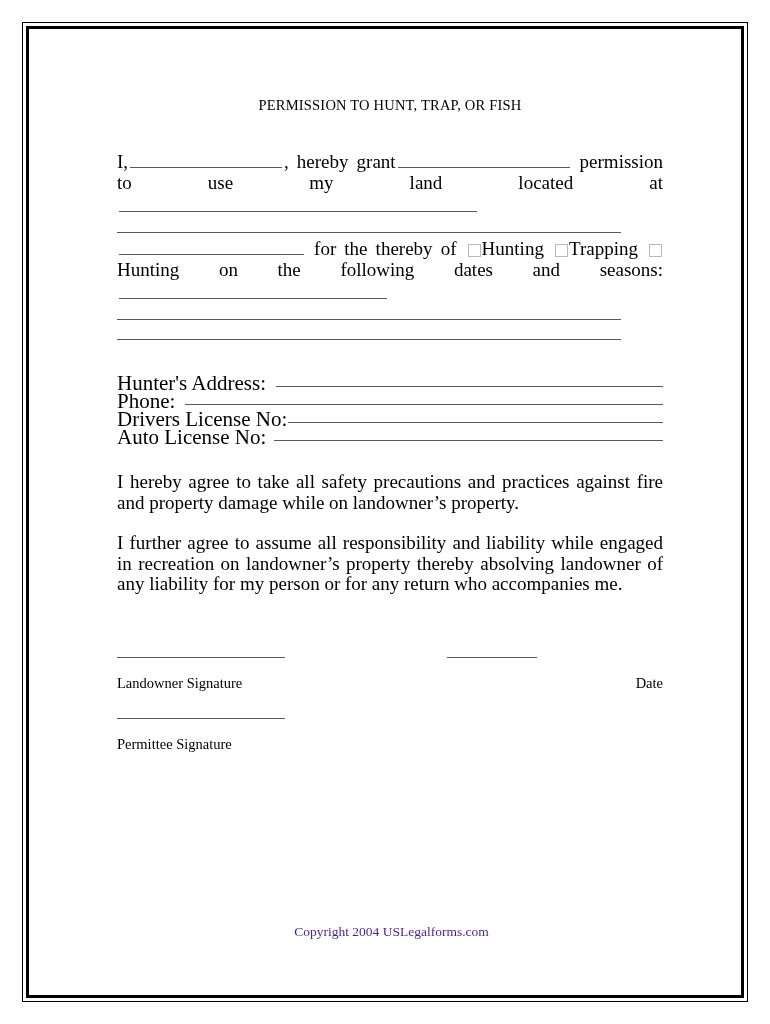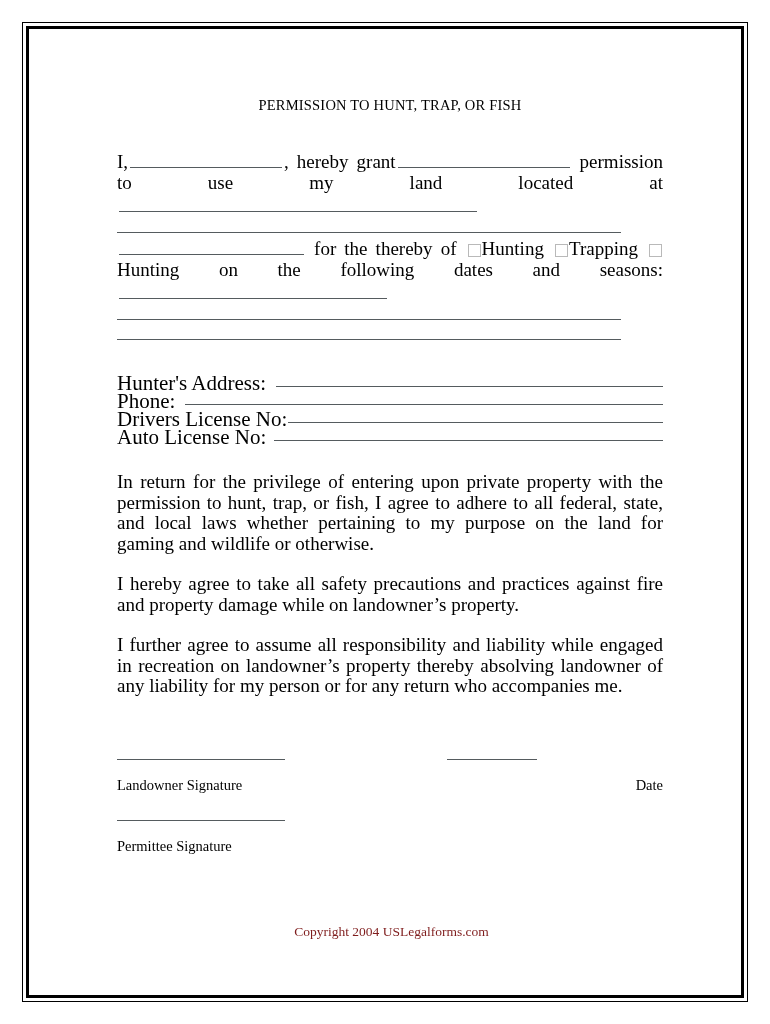--- a/index.html
+++ b/index.html
@@ -162,21 +162,21 @@
   .sign-row-second { margin-top: 26px; }
 
   
   .footer {
     position: absolute;
     left: 13px;
     right: 0;
     top: 895px;
     text-align: center;
     font-size: 13.5px;
-    color: #7f1d1d;
+    color: #4c1d95;
   }
 </style>
 </head>
 <body>
 
 <div class="page-frame">
   <div class="page-frame-inner">
     <div class="sheet">
 
       <div class="content">
@@ -223,21 +223,20 @@
             <span class="field-label">Drivers License No:</span>
             <span class="field-rule"></span>
           </div>
           <div class="field-row r3">
             <span class="field-label">Auto License No:</span>
             <span class="field-rule"></span>
           </div>
         </div>
 
         <div class="body-block">
-          <p class="para">In return for the privilege of entering upon private property with the permission to hunt, trap, or fish, I agree to adhere to all federal, state, and local laws whether pertaining to my purpose on the land for gaming and wildlife or otherwise.</p>
           <p class="para"> I hereby agree to take all safety precautions and practices against fire and property damage while on landowner’s property.</p>
           <p class="para">I further agree to assume all responsibility and liability while engaged in recreation on landowner’s property thereby absolving landowner of any liability for my person or for any return who accompanies me.</p>
         </div>
 
         <div class="sign-area">
           <div class="sign-cols">
             <div class="sign-col-left">
               <div class="sign-line w-sig"></div>
               <div class="sign-caption">Landowner Signature</div>
             </div>

